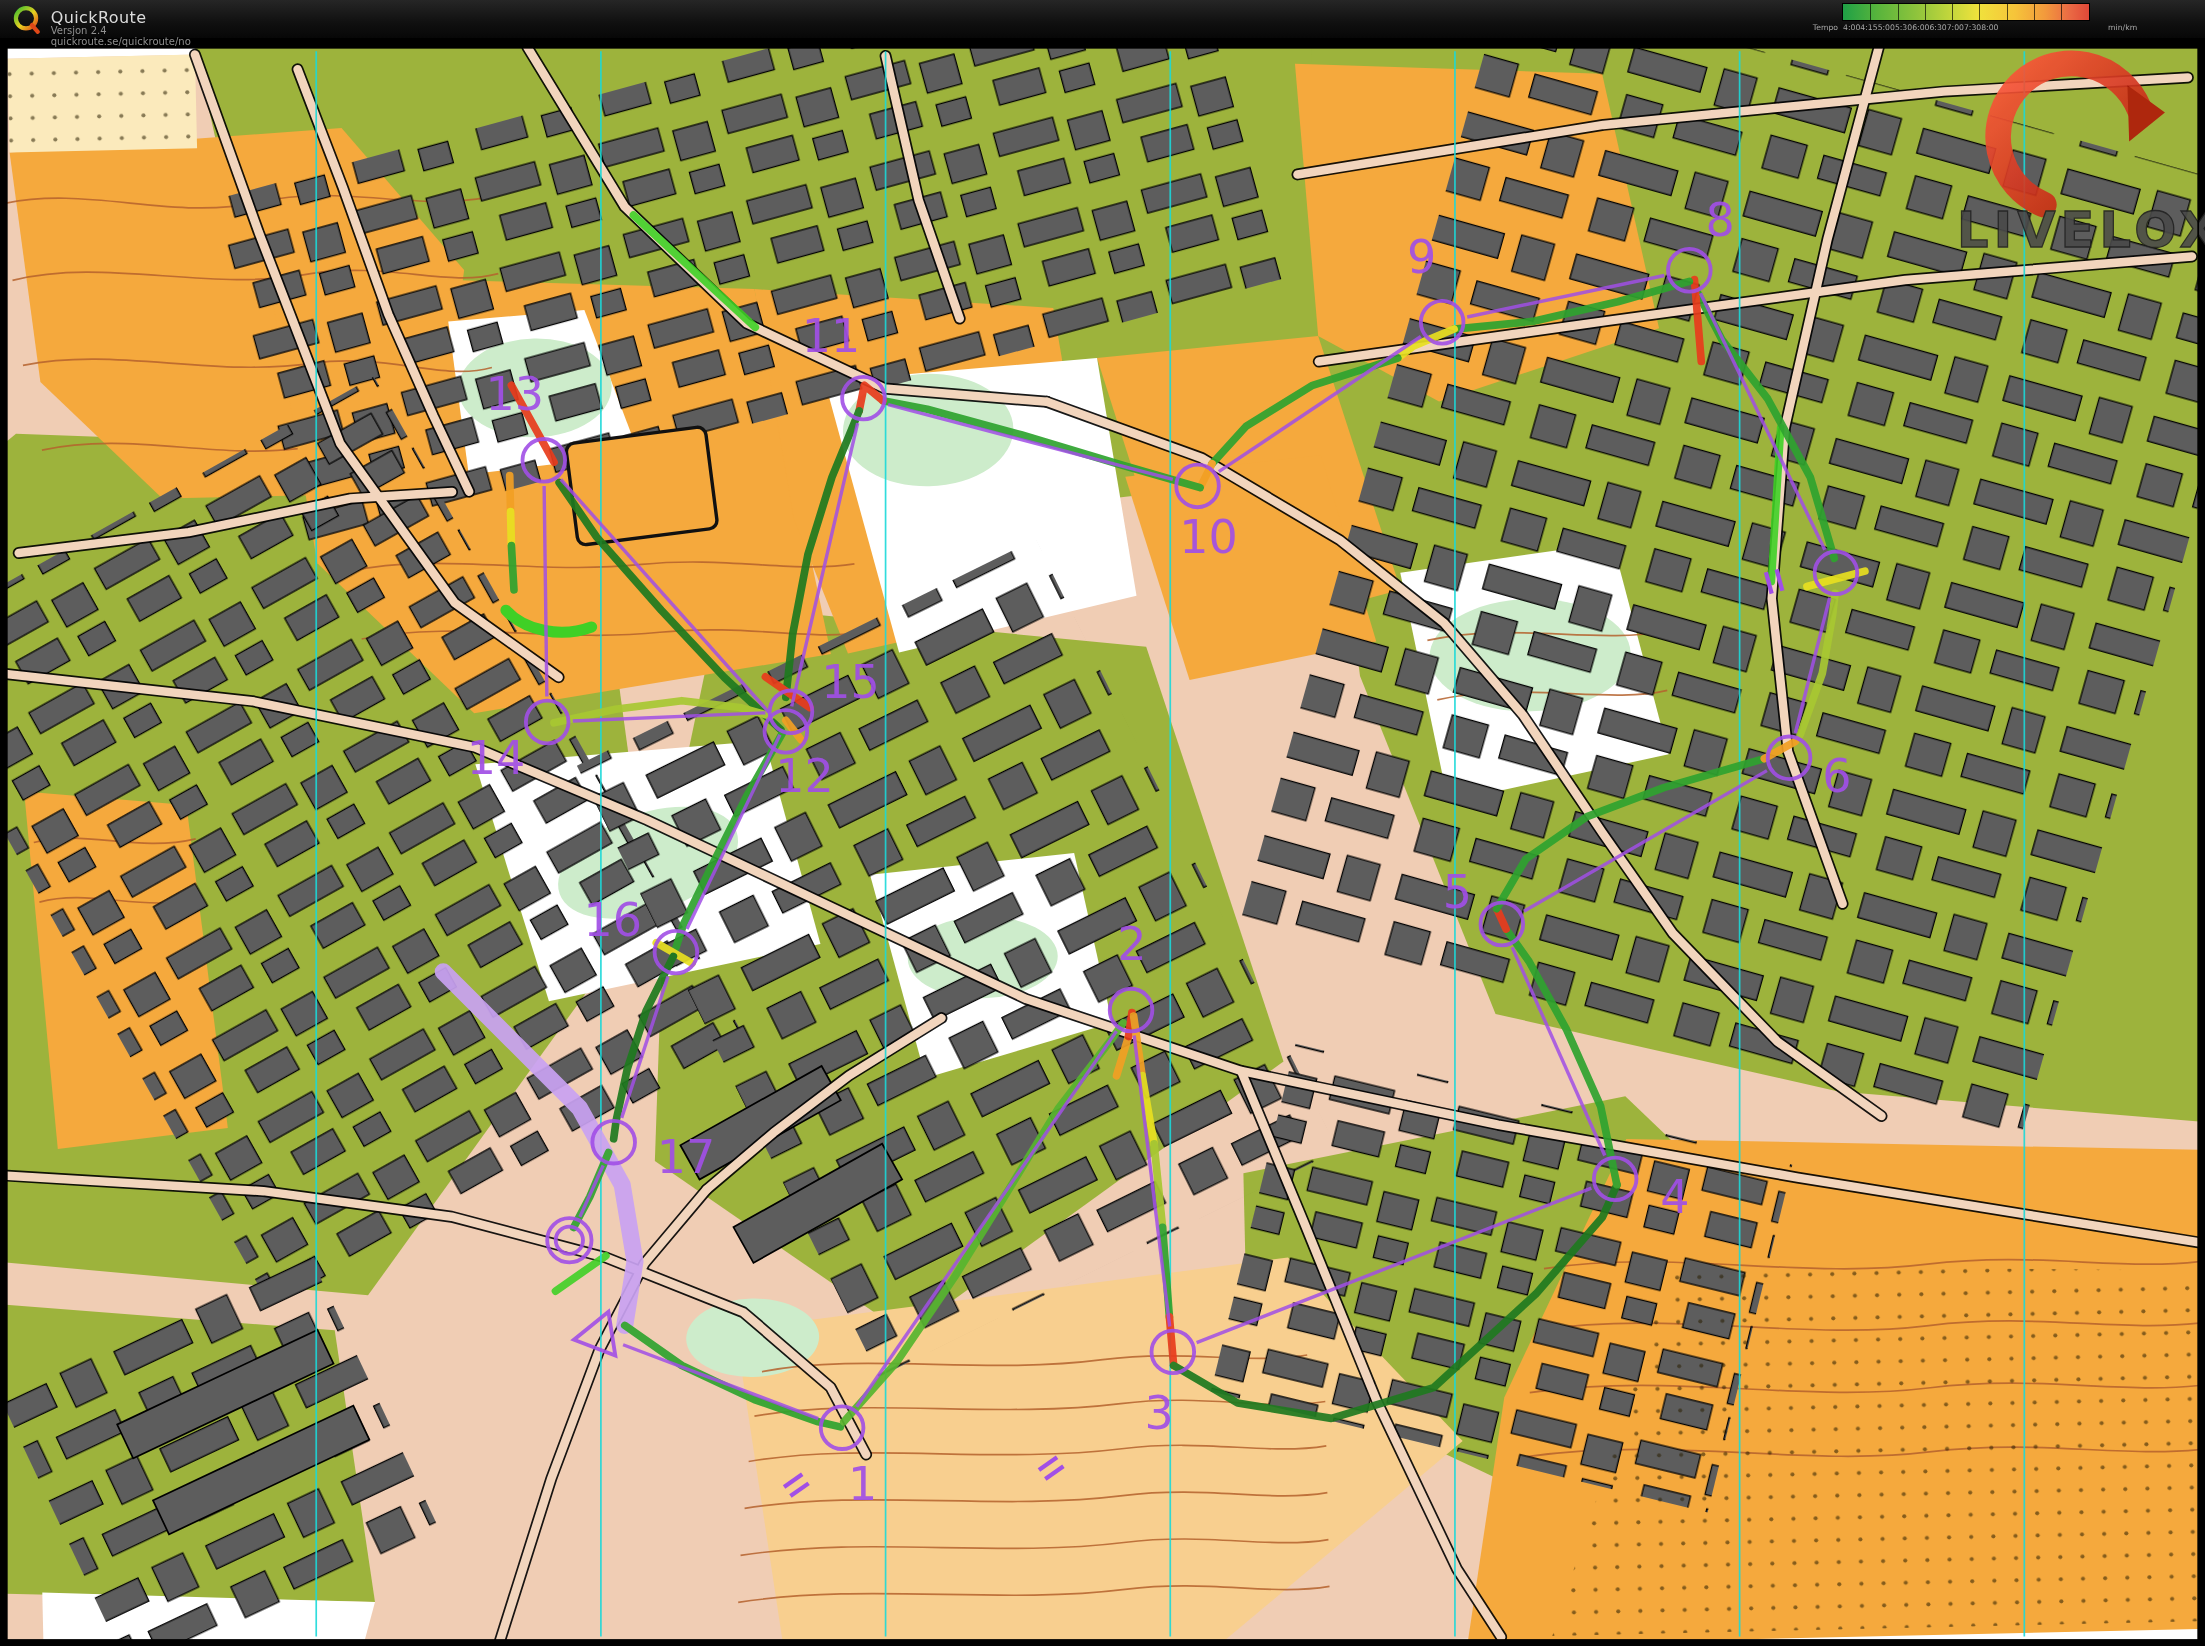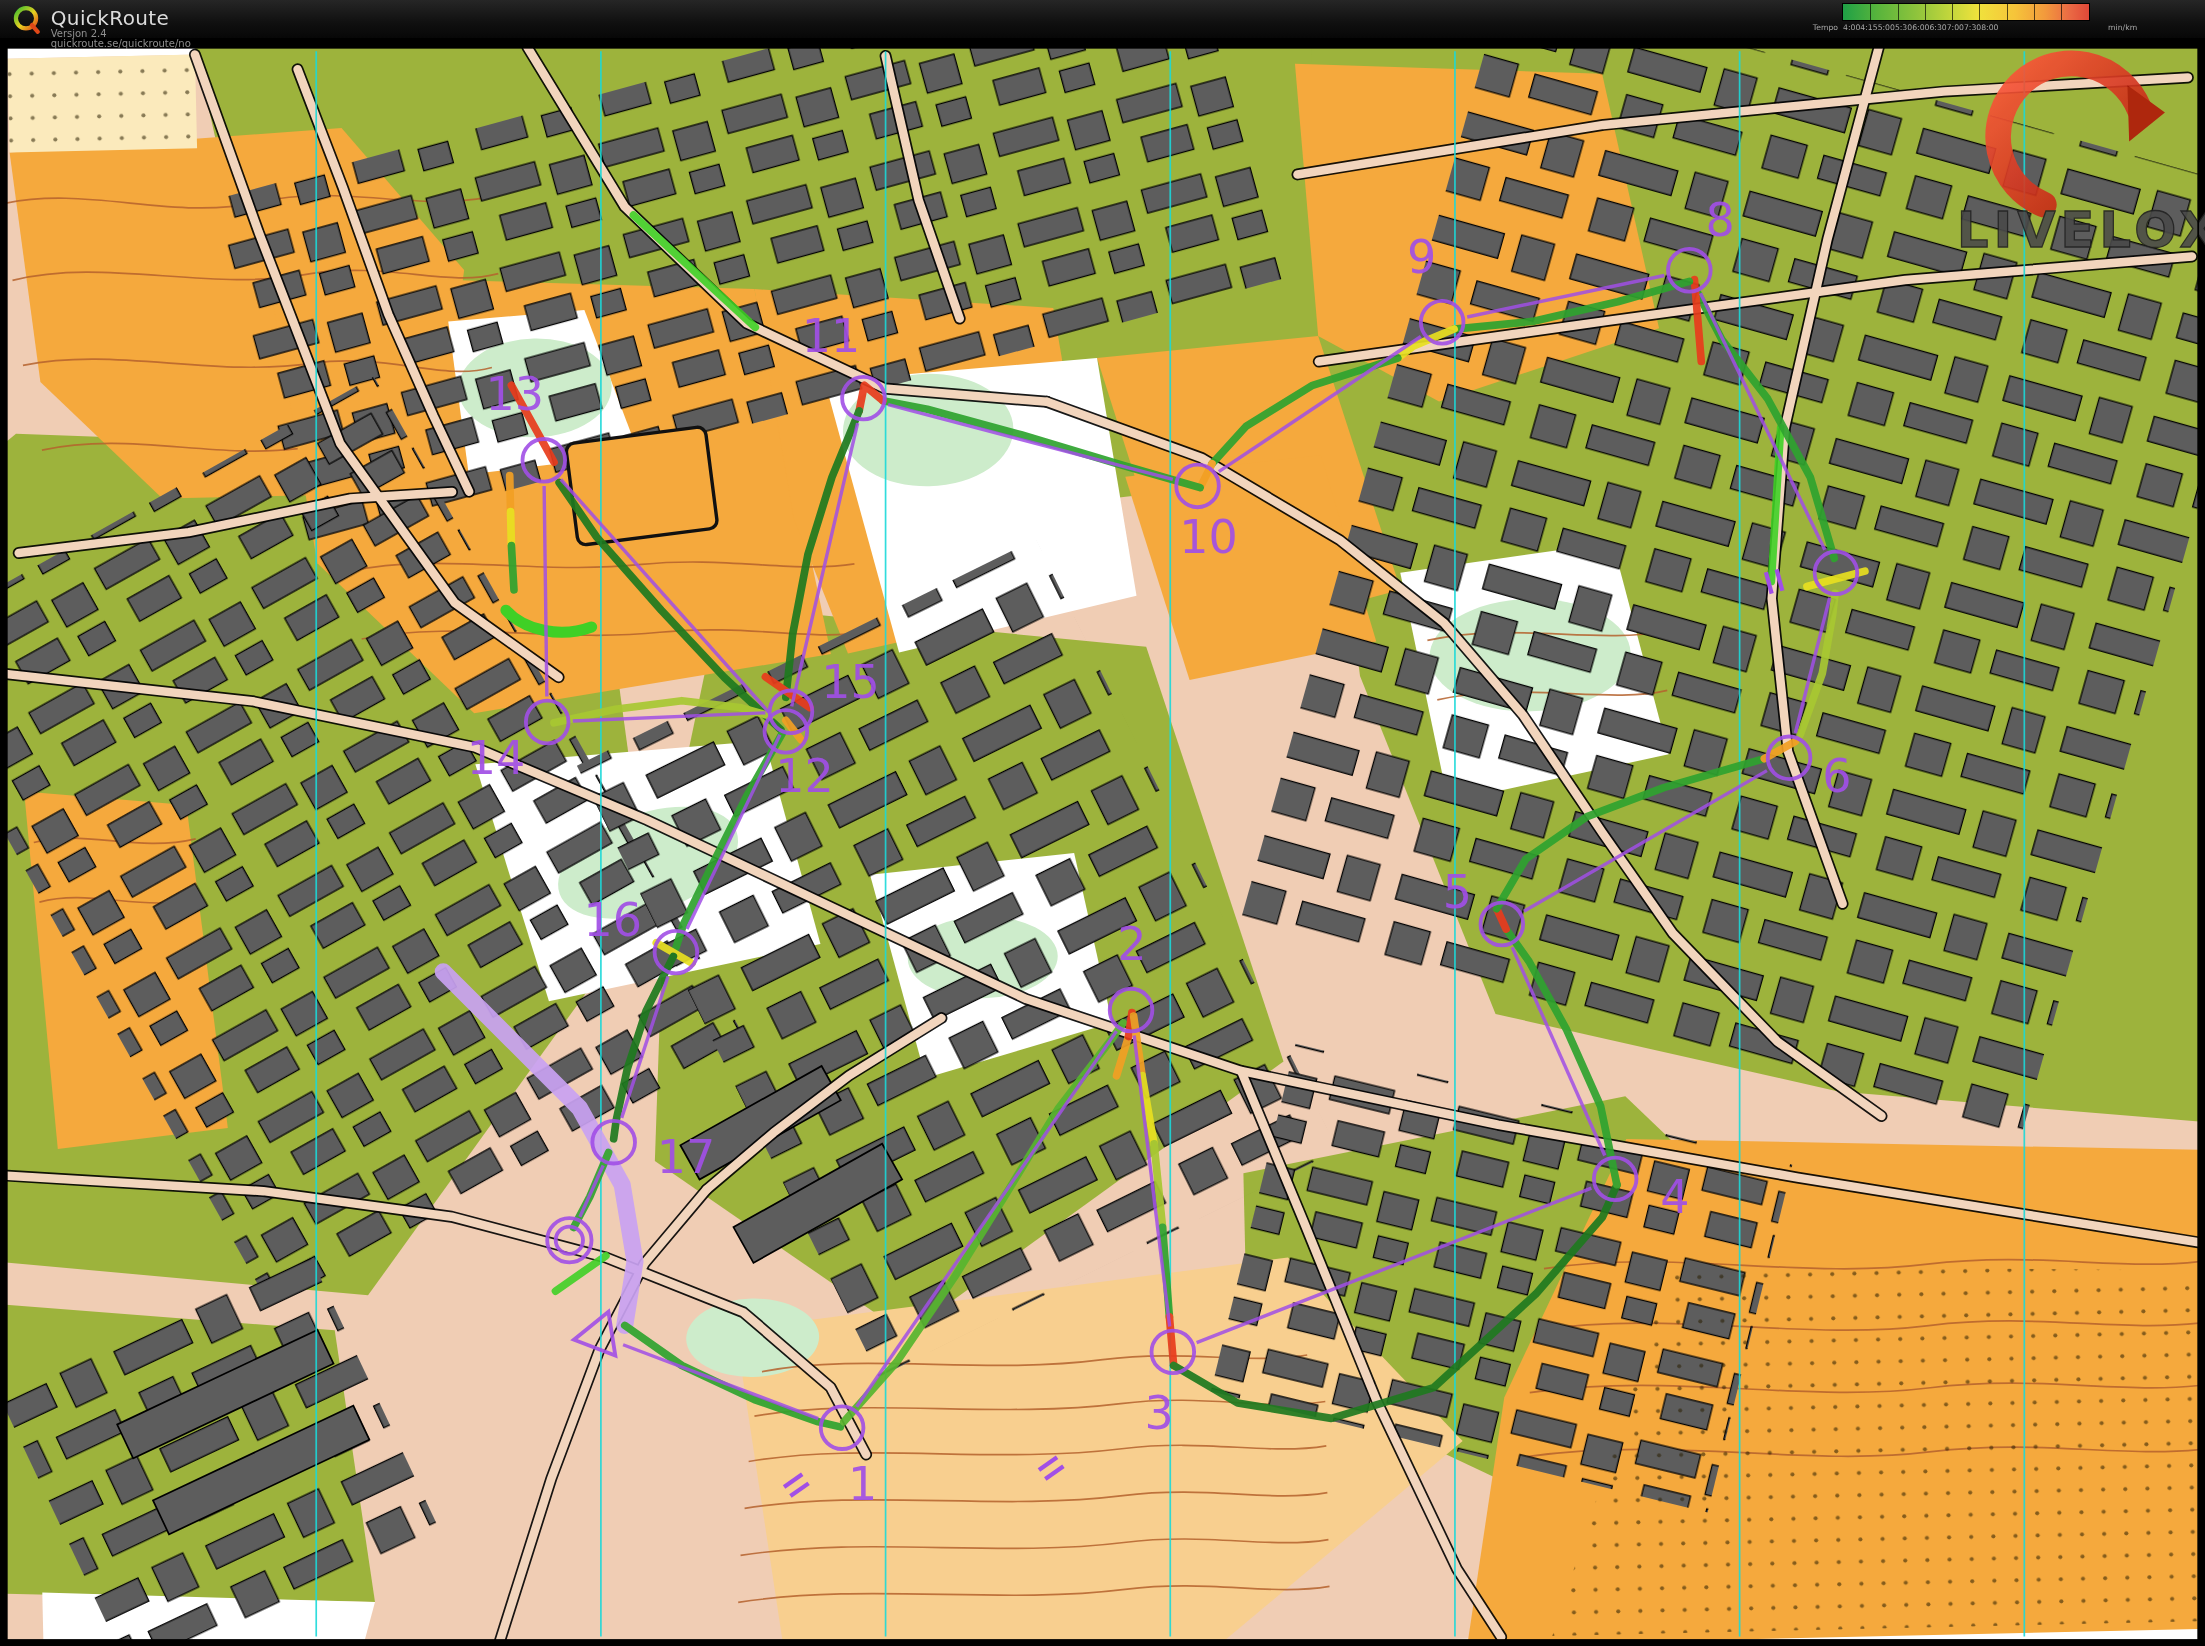--- a/index.html
+++ b/index.html
@@ -4,21 +4,21 @@
 <style>
   html,body{margin:0;padding:0;background:#000;width:2205px;height:1646px;overflow:hidden;
             font-family:"DejaVu Sans",sans-serif;}
   #app{position:relative;width:2205px;height:1646px;background:#000;}
   
   #header{position:absolute;left:0;top:0;width:2205px;height:38px;
           background:linear-gradient(#262626,#101010 60%,#070707);
           display:flex;align-items:center;color:#ddd;}
   #qlogo{width:32px;height:32px;margin:1.7px 8.5px 0 10.2px;flex:0 0 auto;}
   .titleblock{line-height:1.05;}
-  .apptitle{font-size:20px;color:#dcdcdc;letter-spacing:0.4px;margin-top:19px;}
+  .apptitle{font-size:16px;color:#dcdcdc;letter-spacing:0.4px;margin-top:19px;}
   .subtitle{font-size:10px;color:#8f8f8f;}
   #tempo-group{position:absolute;right:60px;top:3.4px;width:358px;}
   #tempo-bar{position:relative;margin-left:55px;width:246px;height:16px;border:0.9px solid #000;
      background:linear-gradient(90deg,#1fa046 0%,#58b43c 14%,#8fc43c 30%,#c8d83c 45%,
                 #f0e23c 55%,#f6c43a 70%,#f29a3c 82%,#ea6a44 92%,#e04838 100%);}
   #tempo-bar i{position:absolute;top:0;bottom:0;width:0.9px;background:rgba(0,0,0,.65);}
   #tempo-labels{display:flex;margin-top:1.7px;font-size:7.7px;color:#a9a9a9;}
   #tempo-title{width:51px;text-align:right;padding-right:5.1px;}
   #tempo-ticks{width:249px;display:flex;}
   #tempo-unit{padding-left:16px;}

